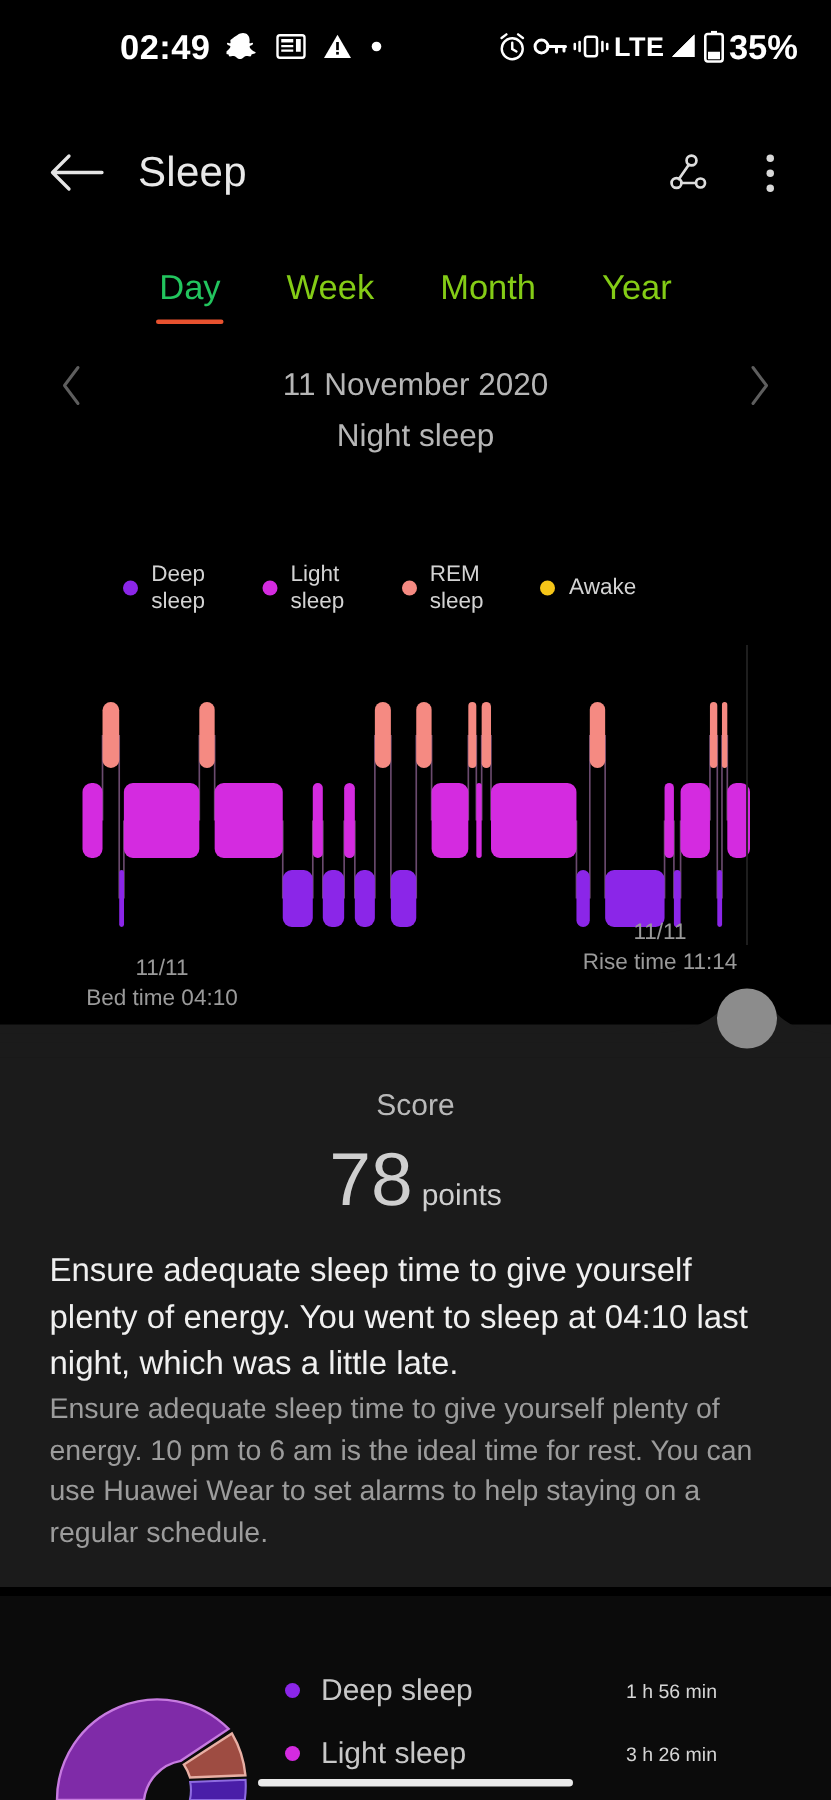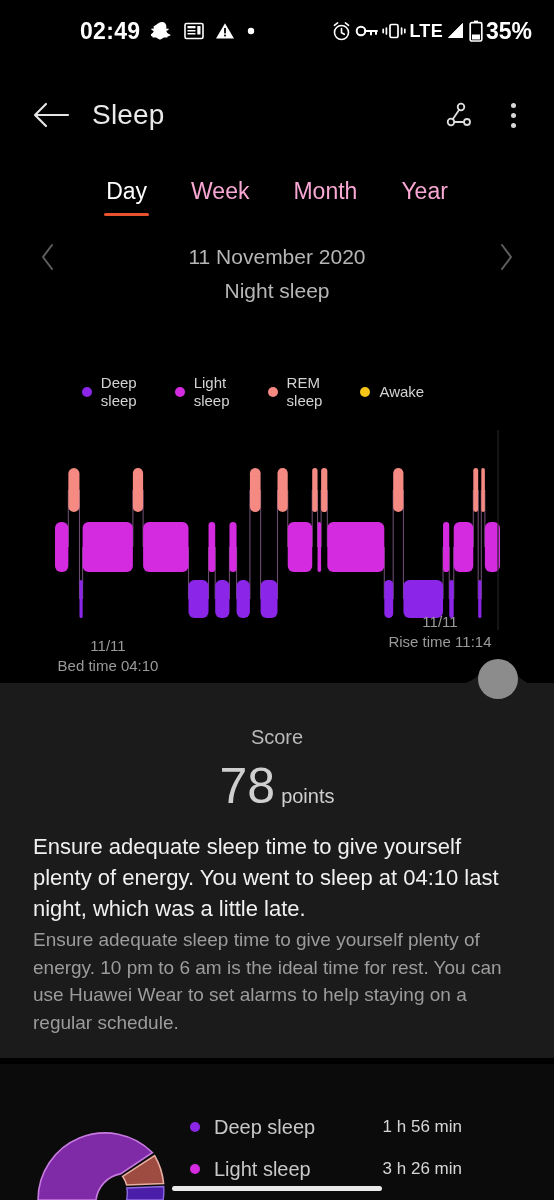--- a/index.html
+++ b/index.html
@@ -33,22 +33,22 @@
   .appbar-actions { margin-left: auto; display: flex; align-items: center; gap: 8px; padding-right: 18px; }
   .icon-btn { width: 46px; height: 46px; display: flex; align-items: center; justify-content: center; }
   .dots { display: flex; flex-direction: column; gap: 5px; align-items: center; }
   .dots i { width: 5px; height: 5px; border-radius: 50%; background: #d8d8d8; display: block; }
 
   
   .tabs {
     position: absolute; top: 176px; left: 0; width: 554px;
     display: flex; justify-content: center; align-items: flex-start; gap: 28px;
   }
-  .tab { padding: 2px 8px 0; font-size: 23px; color: #f9a8d4; position: relative; }
-  .tab.active { color: #ffffff; }
+  .tab { padding: 2px 8px 0; font-size: 23px; color: #84cc16; position: relative; }
+  .tab.active { color: #22c55e; }
   .tab.active::after {
     content: ""; position: absolute; left: 6px; right: 6px; bottom: -11px;
     height: 3px; background: #e8522f; border-radius: 2px;
   }
 
   
   .datenav {
     position: absolute; top: 238px; left: 0; width: 554px; height: 38px;
     display: flex; align-items: center; justify-content: center;
   }
@@ -119,21 +119,21 @@
   }
 
   
   .divider { position: absolute; left: 0; top: 1058px; width: 554px; height: 6px; background: #000; }
   .bottom-card { position: absolute; left: 0; top: 1064px; width: 554px; height: 136px; background: #0b0b0b; }
   .donut { position: absolute; left: 30px; top: 1082px; }
   .stat-list { position: absolute; left: 190px; top: 1106px; width: 340px; }
   .stat-row { display: flex; align-items: center; height: 42px; }
   .stat-dot { width: 10px; height: 10px; border-radius: 50%; flex: none; margin-right: 14px; }
   .stat-name { color: #c8c8c8; font-size: 20px; }
-  .stat-val { color: #d6d6d6; font-size: 17px; margin-left: auto; margin-right: 68px; }
+  .stat-val { color: #d6d6d6; font-size: 13px; margin-left: auto; margin-right: 52px; }
   .nav-handle {
     position: absolute; left: 50%; transform: translateX(-50%); bottom: 9px;
     width: 210px; height: 5px; border-radius: 3px; background: #eaeaea;
   }
 </style>
 </head>
 <body>
 
 <div id="phone">
 

